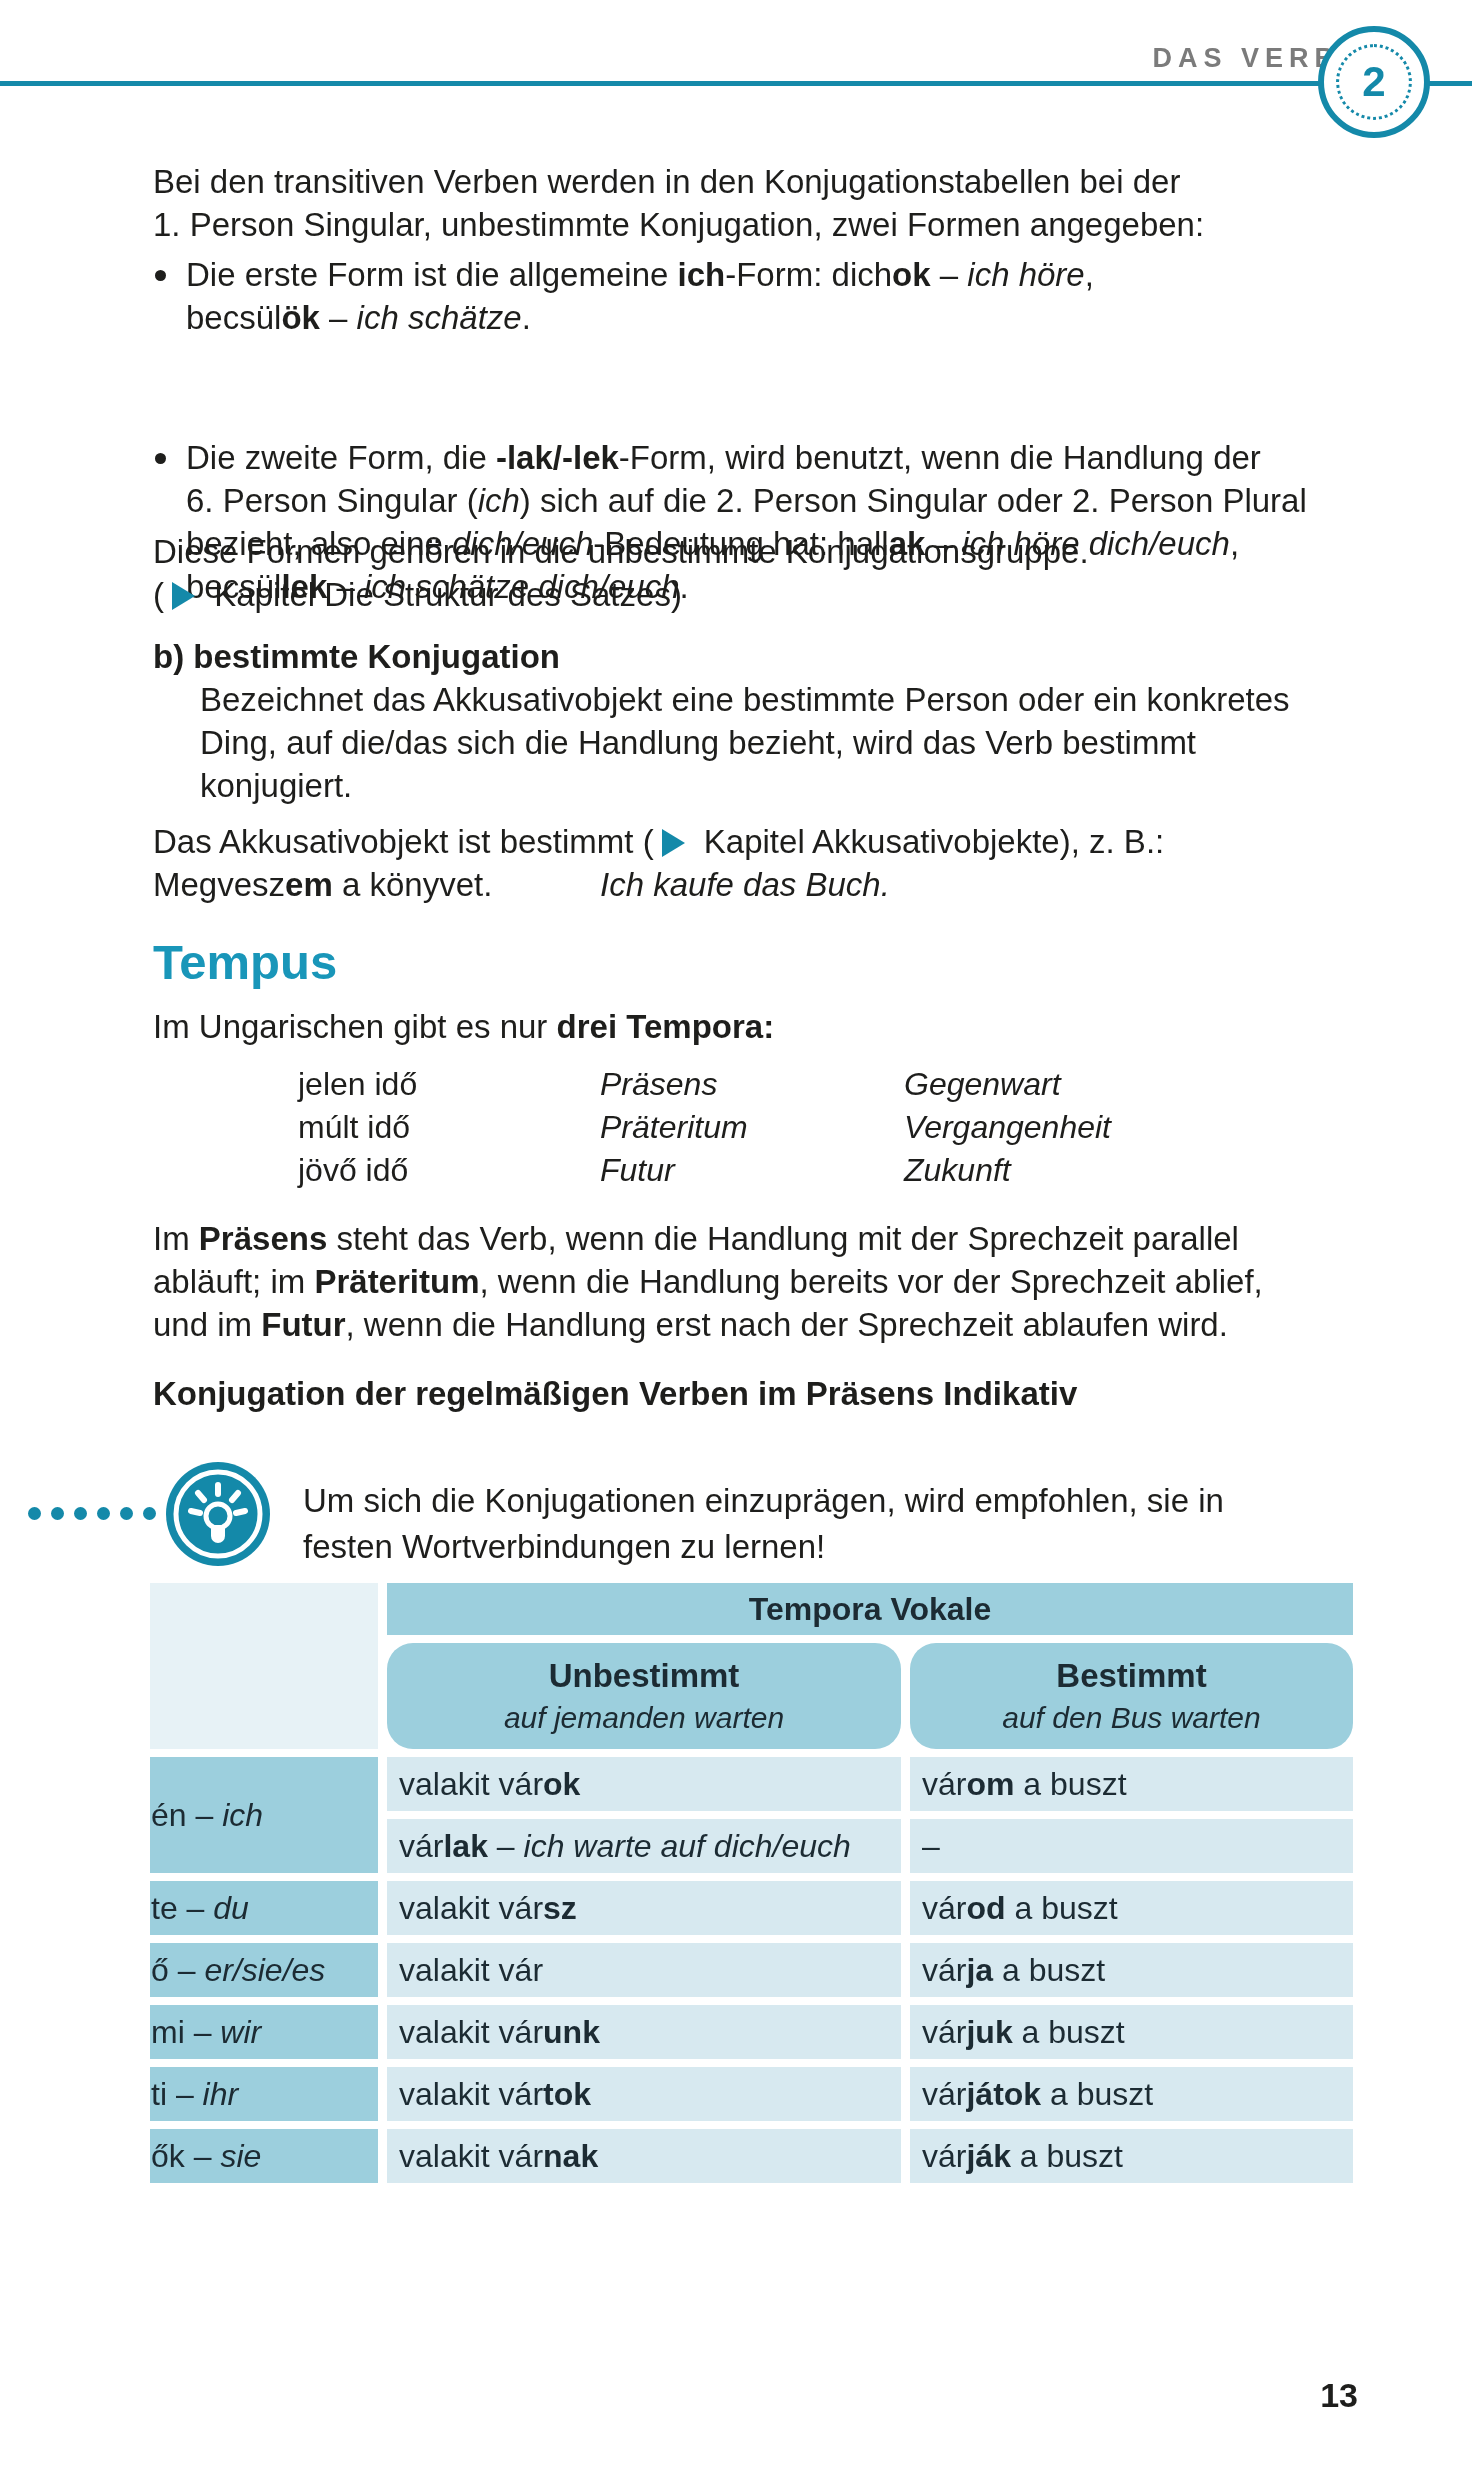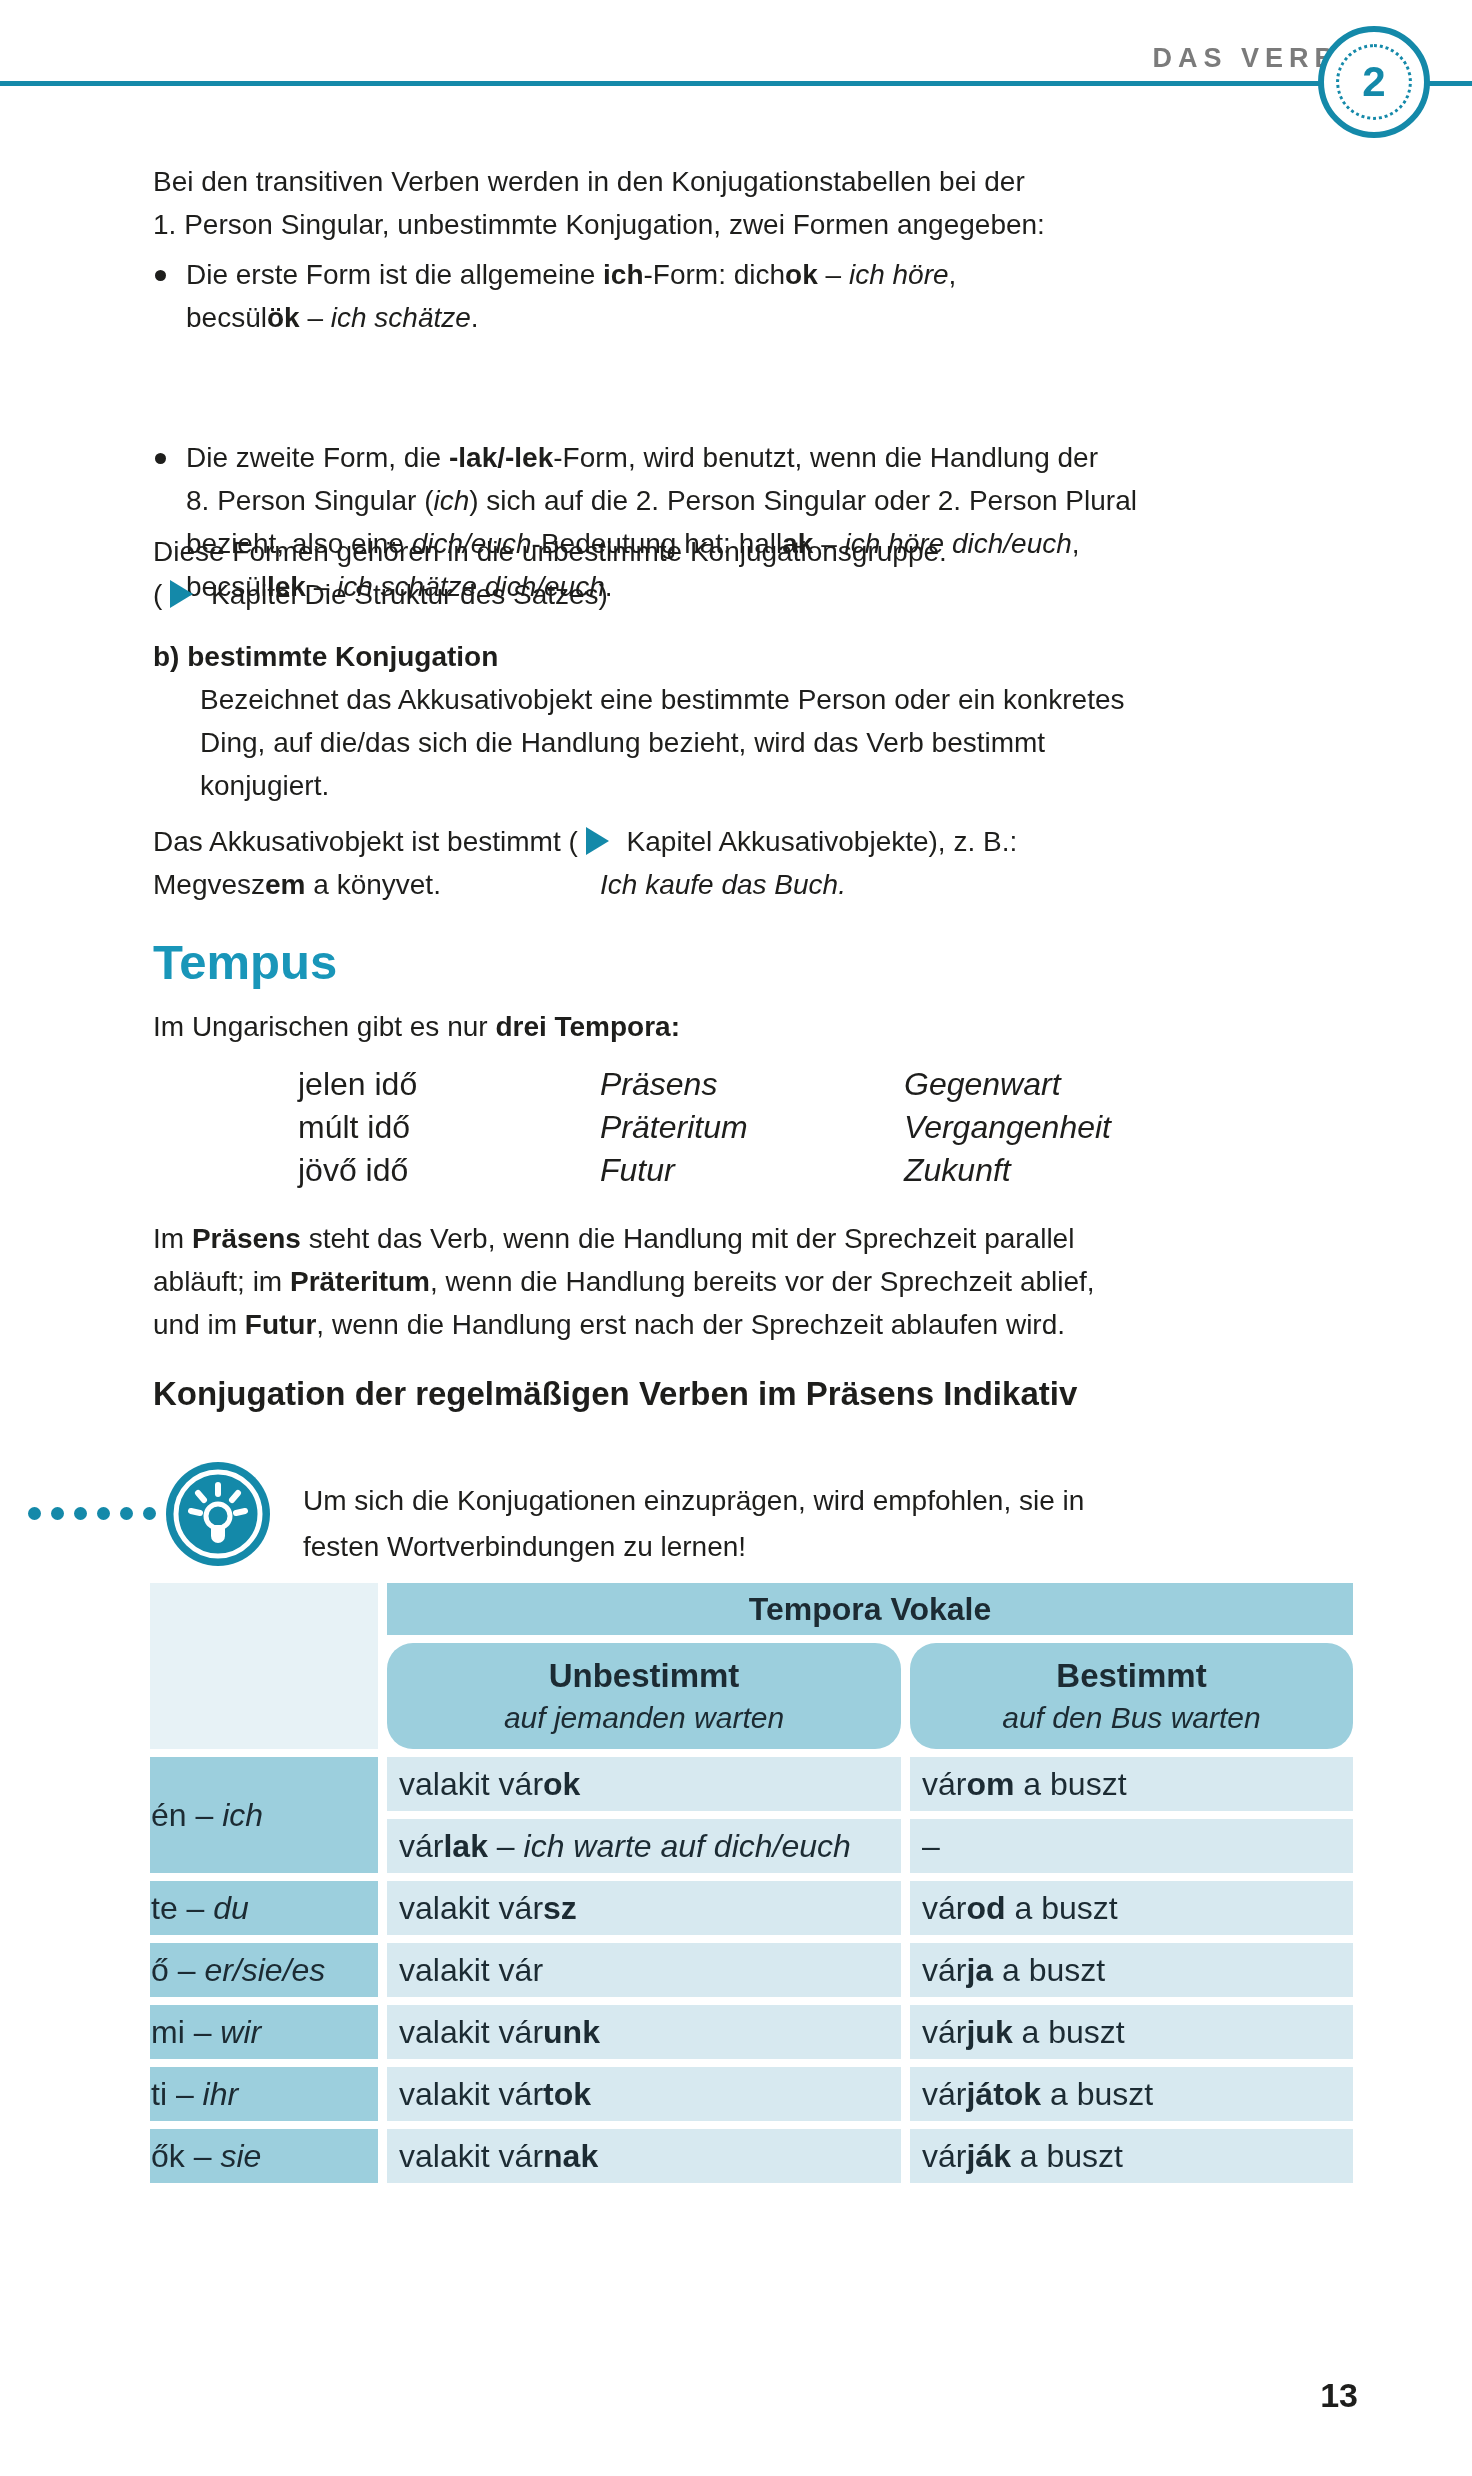--- a/index.html
+++ b/index.html
@@ -12,21 +12,21 @@
     --cell-light:#D7E9F0;
     --cell-pale:#E7F2F6;
   }
   html,body{margin:0;padding:0;background:#fff;}
   .page{
     position:relative;width:1472px;height:2476px;background:#fff;overflow:hidden;
     font-family:"Liberation Sans",sans-serif;color:var(--text);
   }
   .bold{font-weight:700;}
   .italic{font-style:italic;}
-  .line{white-space:nowrap;font-size:28px;line-height:43px;height:43px;}
+  .line{white-space:nowrap;font-size:33px;line-height:43px;height:43px;}
   .block{position:absolute;left:153px;width:1210px;}
 
   
   .rule{position:absolute;left:0;top:81px;width:1472px;height:5px;background:var(--accent);}
   .section-label{
     position:absolute;top:42px;right:132px;font-size:27px;font-weight:700;
     letter-spacing:6px;color:var(--header-gray);line-height:32px;
   }
   .badge{
     position:absolute;left:1318px;top:26px;width:112px;height:112px;box-sizing:border-box;
@@ -114,21 +114,21 @@
 
   <div class="block bullet-item" style="top:253px">
     <span class="bullet-dot"></span>
     <div class="line"><span>Die erste Form ist die allgemeine </span><span class="bold">ich</span><span>-Form: dich</span><span class="bold">ok</span><span> – </span><span class="italic">ich höre</span><span>,</span></div>
     <div class="line"><span>becsül</span><span class="bold">ök</span><span> – </span><span class="italic">ich schätze</span><span>.</span></div>
   </div>
 
   <div class="block bullet-item" style="top:350px">
     <span class="bullet-dot"></span>
     <div class="line"><span>Die zweite Form, die </span><span class="bold">-lak/-lek</span><span>-Form, wird benutzt, wenn die Handlung der</span></div>
-    <div class="line"><span>8. Person Singular (</span><span class="italic">ich</span><span>) sich auf die 2. Person Singular oder 2. Person Plural</span></div>
+    <div class="line"><span>6. Person Singular (</span><span class="italic">ich</span><span>) sich auf die 2. Person Singular oder 2. Person Plural</span></div>
     <div class="line"><span>bezieht, also eine </span><span class="italic">dich/euch</span><span>-Bedeutung hat: hall</span><span class="bold">ak</span><span> – </span><span class="italic">ich höre dich/euch</span><span>,</span></div>
     <div class="line"><span>becsül</span><span class="bold">lek</span><span> – </span><span class="italic">ich schätze dich/euch</span><span>.</span></div>
   </div>
 
   <div class="block" style="top:530px">
     <div class="line"><span>Diese Formen gehören in die unbestimmte Konjugationsgruppe.</span></div>
     <div class="line"><span>(</span><span class="inline-icon triangle-right"></span><span> Kapitel Die Struktur des Satzes)</span></div>
   </div>
 
   <div class="block" style="top:635px">

